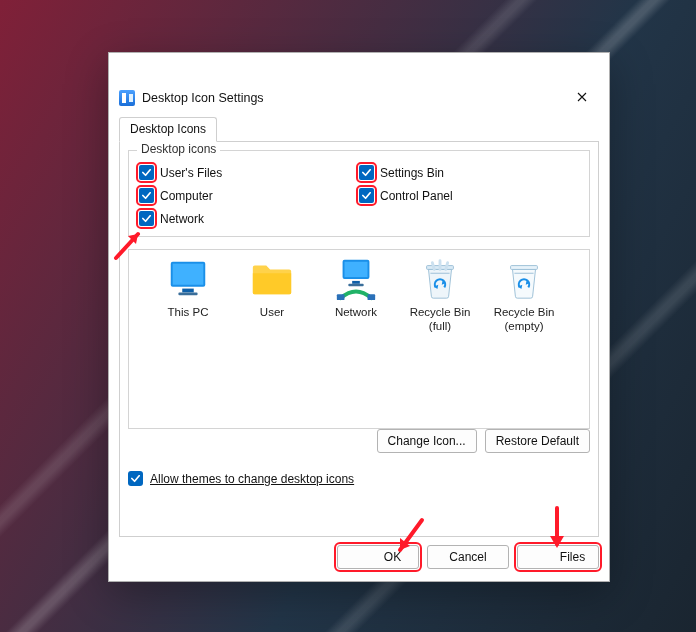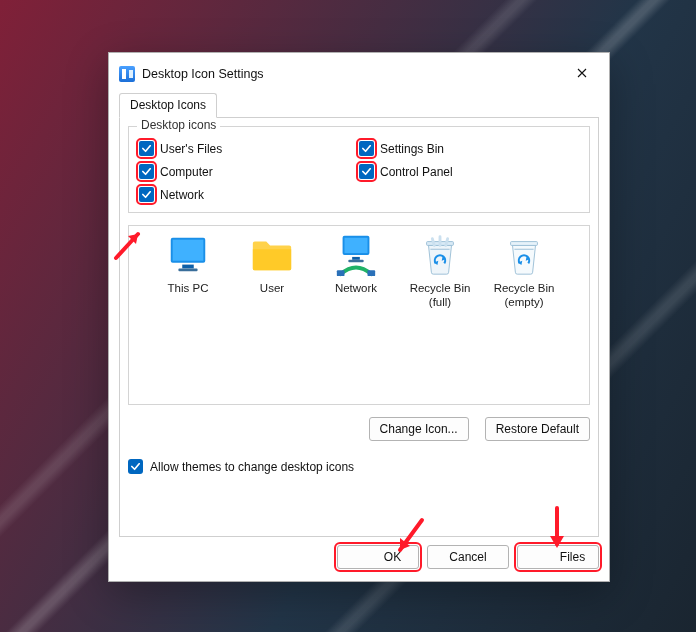--- a/index.html
+++ b/index.html
@@ -21,21 +21,21 @@
       left: 108px; top: 52px;
       width: 502px; height: 530px;
       background: #fff;
       border: 1px solid #b0b0b0;
       box-shadow: 0 12px 40px rgba(0,0,0,0.3);
       display: flex; flex-direction: column;
     }
 
     .titlebar {
       display: flex; align-items: center;
-      height: 34px; padding: 8px 10px 0 10px;
+      height: 34px; padding: 8px 10px 0 10px; margin-top: 24px;
     }
     .titlebar-icon {
       width: 16px; height: 16px; margin-right: 7px;
       background: linear-gradient(180deg,#4aa0ff 0%,#1b6fd8 100%);
       border-radius: 2px;
       position: relative;
     }
     .titlebar-icon::before { content:""; position:absolute; left:3px; top:3px; width:4px; height:10px; background:#fff; }
     .titlebar-icon::after { content:""; position:absolute; right:2px; top:4px; width:4px; height:8px; background:#dff1ff; }
     .titlebar-text { font-size: 12.5px; color:#111; }
@@ -99,34 +99,35 @@
       display:flex; gap: 6px; padding: 6px 20px;
       background:#fff;
     }
     .icon-cell {
       width: 78px; display:flex; flex-direction:column; align-items:center;
       font-size: 11.5px; color:#222; text-align:center; line-height:1.2;
       cursor: pointer;
     }
     .icon-cell .glyph { width:46px; height:46px; margin-bottom:4px; }
 
-    .btn-row-1 { display:flex; justify-content:flex-end; gap:16px; margin-top:12px; }
+    .btn-row-1 { display:flex; justify-content:flex-end; gap:8px; }
     .btn-row-2 { display:flex; justify-content:flex-end; gap:8px; padding: 0 10px 12px 10px; }
     .btn {
       min-width: 88px; height:24px; padding: 0 10px;
       font-size: 12px; color:#111; background:#fdfdfd;
       border:1px solid #b3b3b3; border-radius:3px; cursor:pointer;
       display:inline-flex; align-items:center; justify-content:center;
     }
     .btn.highlighted { outline: 2px solid #ff1a2a; outline-offset: 1px; padding-left: 39px; }
 
     .allow-row {
       display:flex; align-items:center; gap:7px;
       font-size:12px; color:#111; margin-top:18px;
       cursor:pointer;
+      text-decoration:underline;
     }
 
     
     .arrow {
       position:absolute; pointer-events:none;
     }
     .arrow svg { display:block; }
   </style>
 </head>
 <body>

